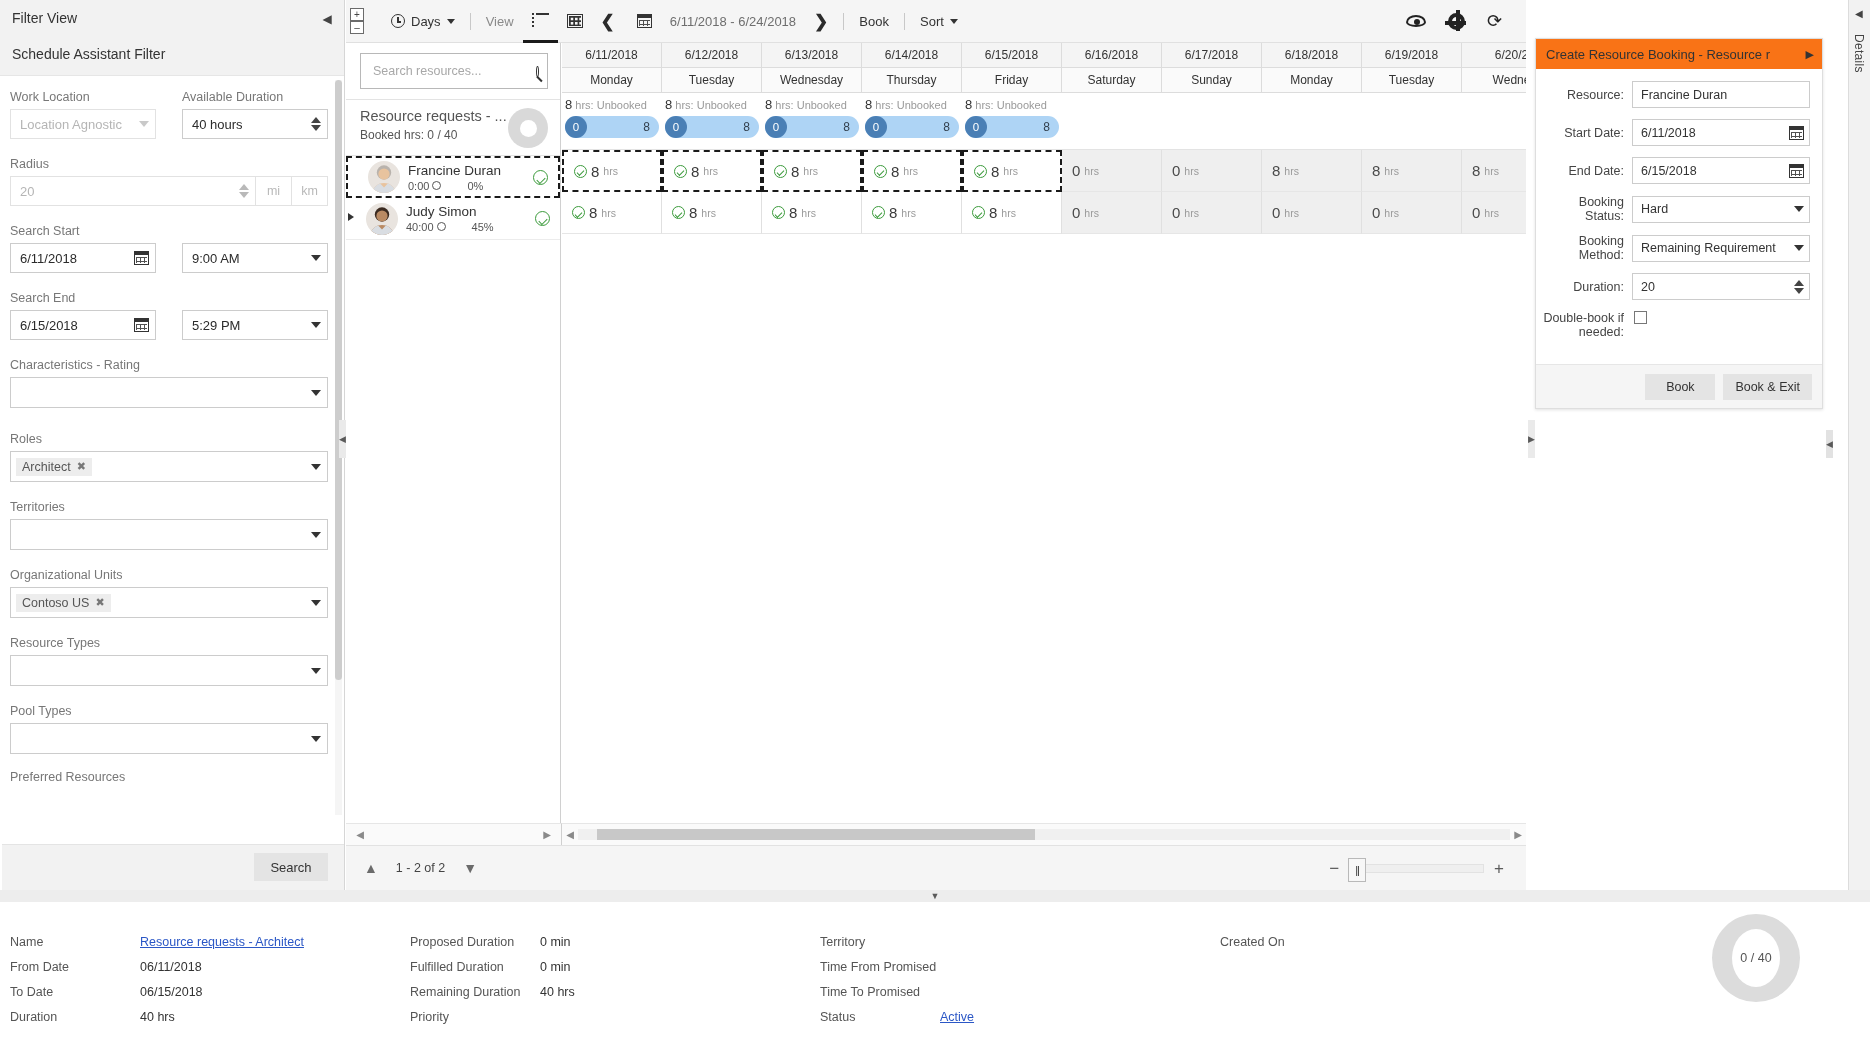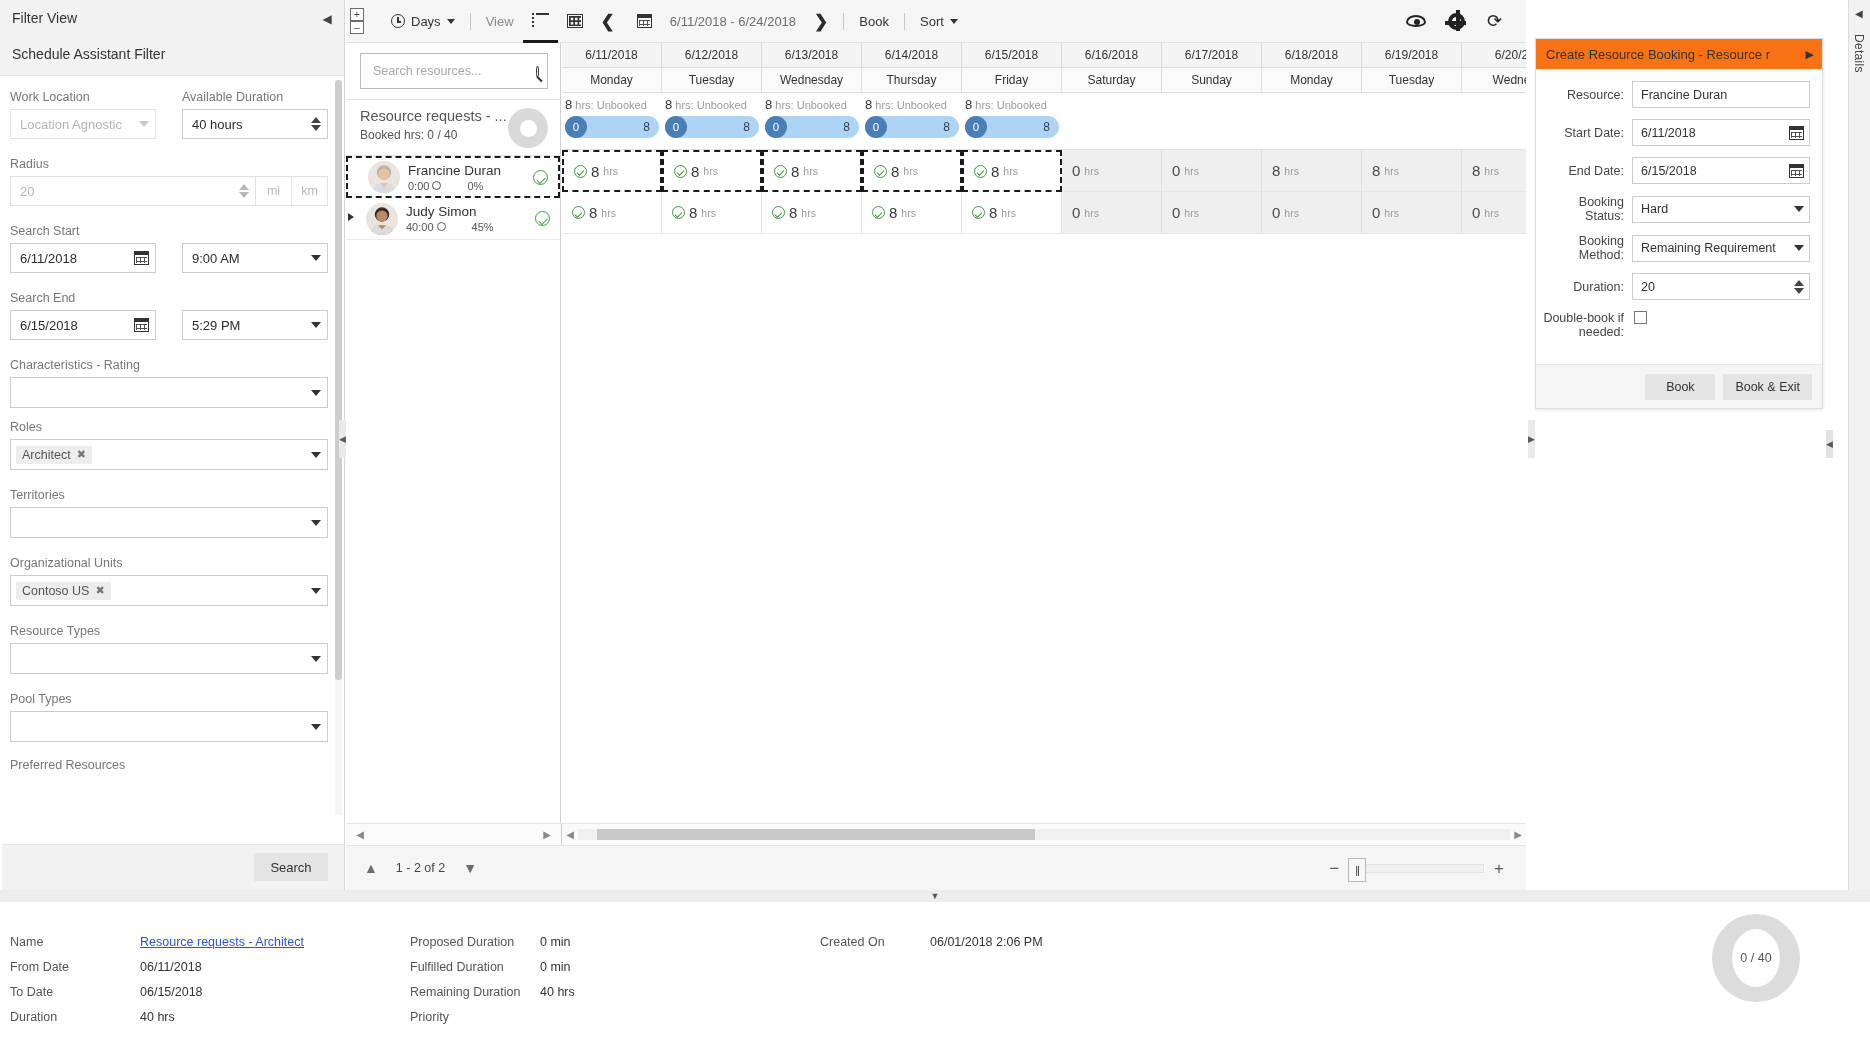--- a/index.html
+++ b/index.html
@@ -279,21 +279,21 @@
           </div>
         </div>
         <div class="fld-col" style="padding-top:19px">
           <div class="ctl">
             <span class="val">5:29 PM</span>
             <span class="caret"></span>
           </div>
         </div>
       </div>
 
-      <div style="margin-bottom:12px">
+      <div style="margin-bottom:24px">
         <div class="fld-label">Characteristics - Rating</div>
         <div class="ctl" style="height:31px">
           <span class="val"></span>
           <span class="caret"></span>
         </div>
       </div>
 
       <div style="margin-bottom:18px">
         <div class="fld-label">Roles</div>
         <div class="ctl" style="height:31px;padding-left:5px">
@@ -757,26 +757,37 @@
             <div class="brow bk">Priority</div>
           </div>
         <div id="c2v">
             <div class="brow bv">0 min</div>
             <div class="brow bv">0 min</div>
             <div class="brow bv">40 hrs</div>
             <div class="brow bv"></div>
           </div>
       </div>
       <div class="bcol" style="width:400px">
+        <div style="width:120px" id="c3k">
+            <div class="brow bk">Territory</div>
+            <div class="brow bk">Time From Promised</div>
+            <div class="brow bk">Time To Promised</div>
+            <div class="brow bk">Status</div>
+          </div>
+        <div id="c3v">
+            <div class="brow bv"></div>
+            <div class="brow bv"></div>
+            <div class="brow bv"></div>
+            <div class="brow bv"><span class="lnk">Active</span></div>
+          </div>
+      </div>
+      <div class="bcol" style="width:400px">
         <div style="width:110px" id="c4k">
             <div class="brow bk">Created On</div>
           </div>
-        <div id="c4v">
-            <div class="brow bv">06/01/2018 2:06 PM</div>
-          </div>
       </div>
     </div>
     <div class="donut-lg">
       <span>0 / 40</span>
     </div>
   </div>
 
 </div>
 
 </body></html>

